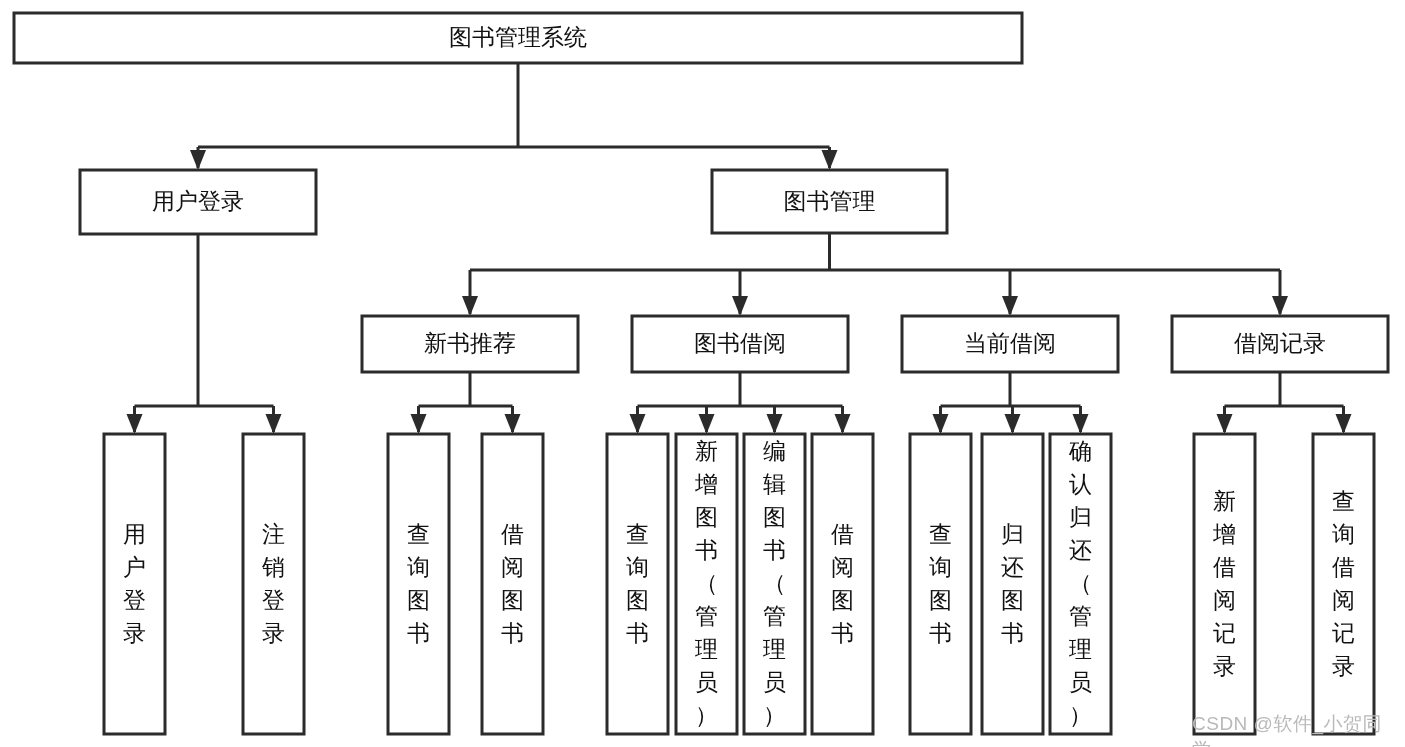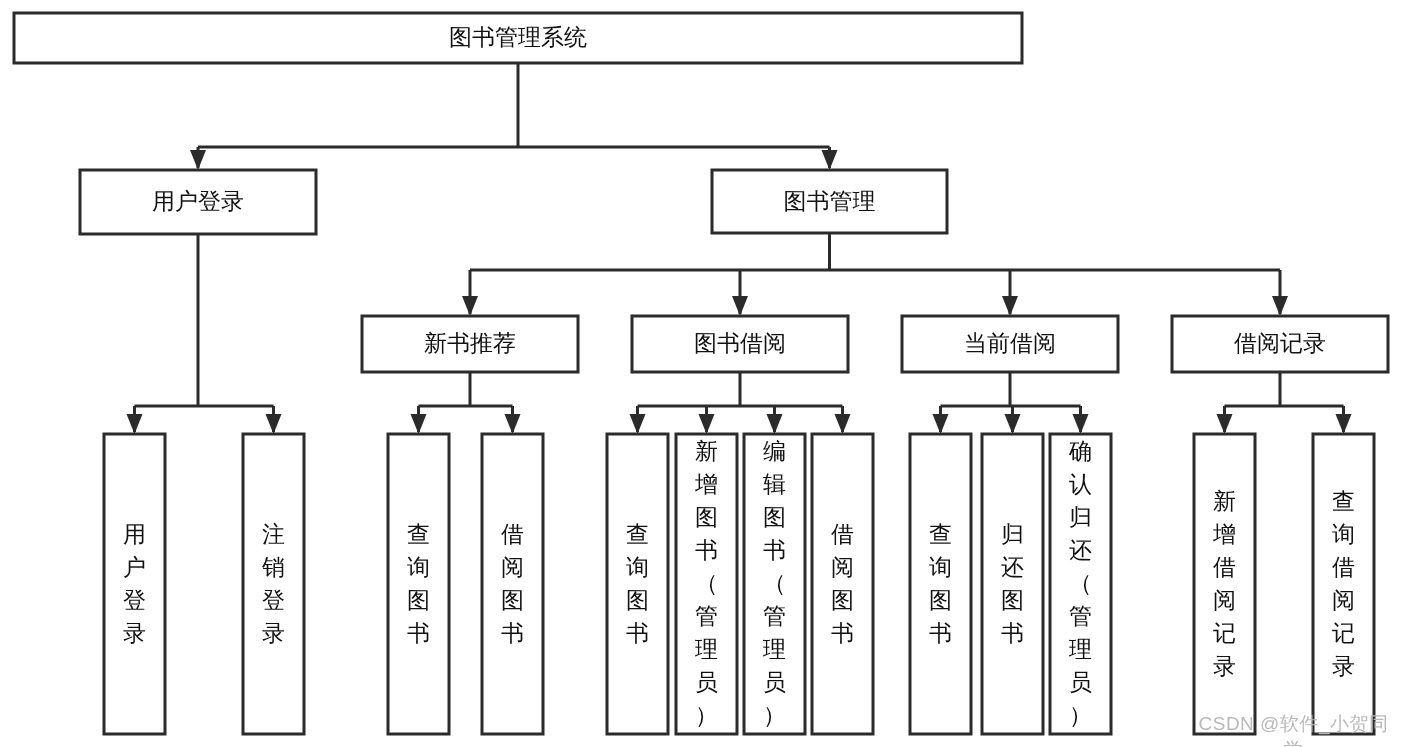--- a/index.html
+++ b/index.html
@@ -12,21 +12,20 @@
     width: 1405px;
     height: 747px;
     font-family: "Liberation Sans", "DejaVu Sans", sans-serif;
     overflow: hidden;
     position: relative;
   }
   #diagram-root {
     position: relative;
     width: 1395px;
     height: 747px;
-    text-align: center;
   }
   svg.diagram-canvas {
     position: absolute;
     left: 0;
     top: 0;
     width: 1405px;
     height: 747px;
     display: block;
   }
   .node-box {

